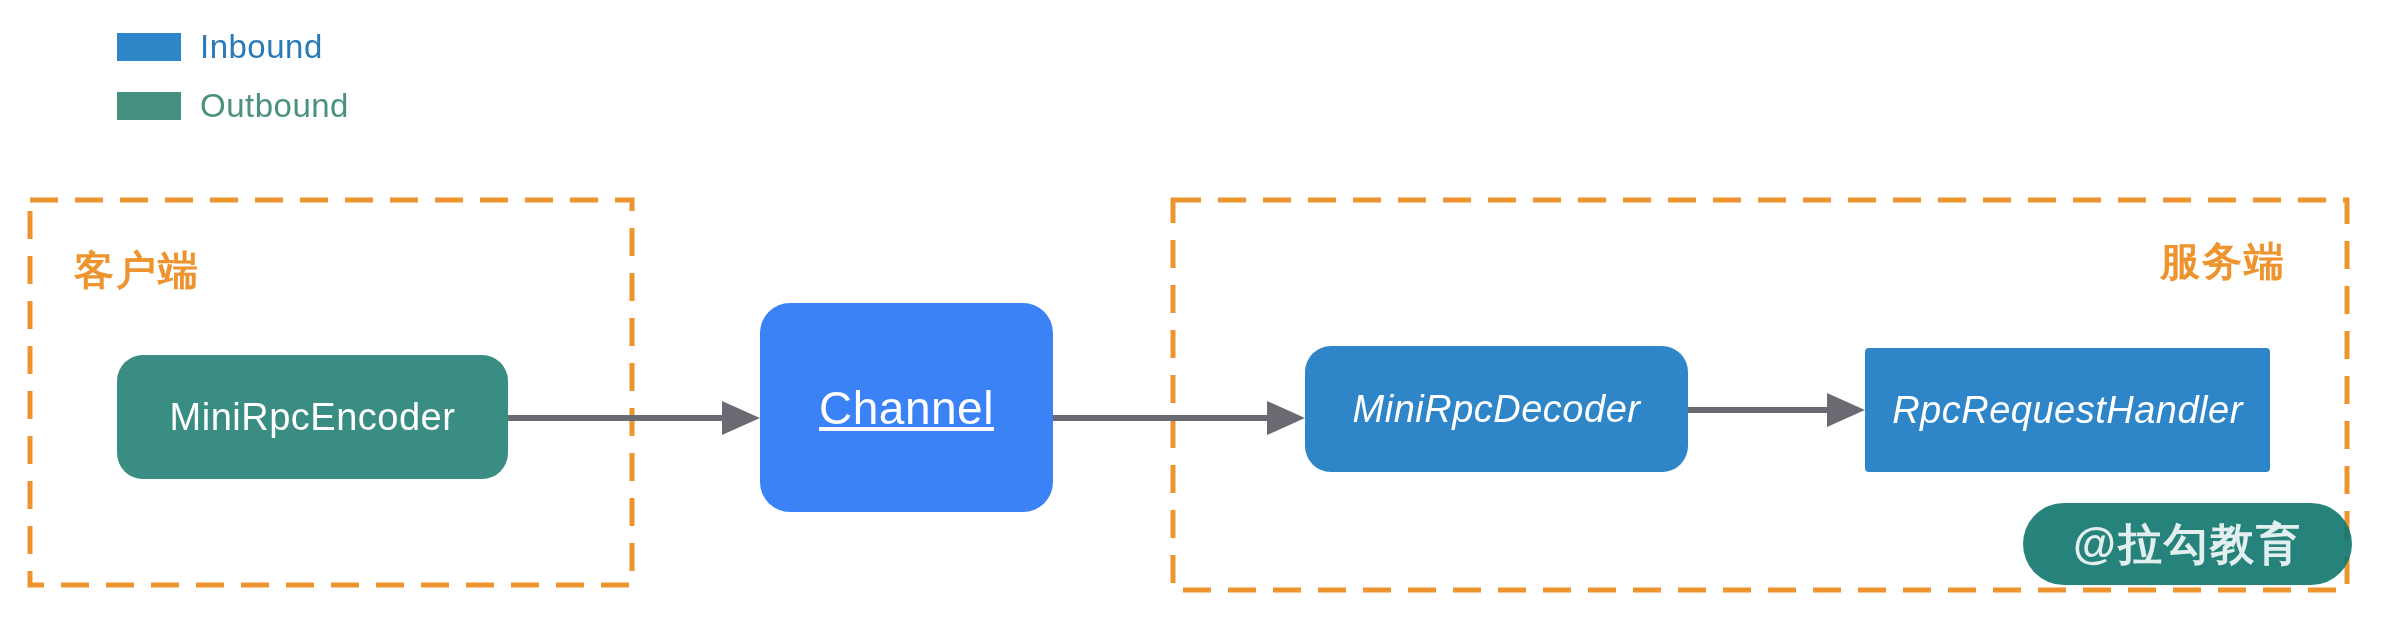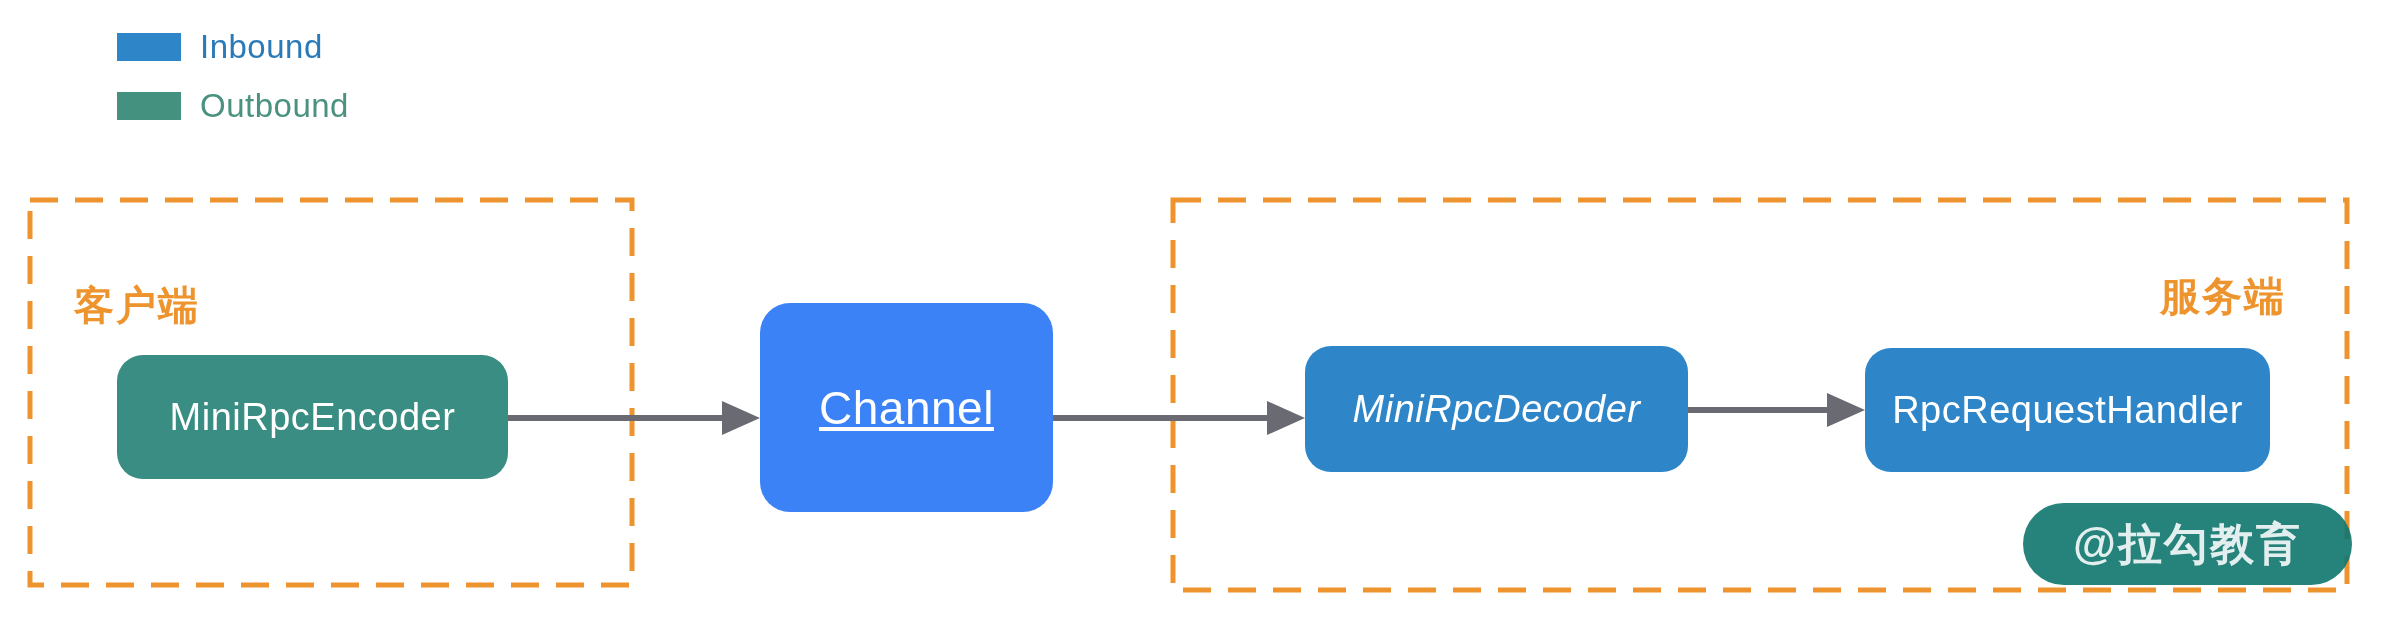--- a/index.html
+++ b/index.html
@@ -46,21 +46,20 @@
     font-size: 33px;
     font-weight: 500;
     letter-spacing: 0.5px;
   }
   
   .group-label {
     position: absolute;
     font-size: 40px;
     font-weight: 700;
     letter-spacing: 2px;
-    margin-top: 35px;
   }
   .group-label.client {
     left: 74px;
     top: 243px;
   }
   .group-label.server {
     left: 2160px;
     top: 234px;
   }
   
@@ -95,21 +94,22 @@
     width: 383px;
     height: 126px;
     border-radius: 26px;
     font-style: italic;
   }
   .node-handler {
     left: 1865px;
     top: 348px;
     width: 405px;
     height: 124px;
-    border-radius: 26px;
+    border-radius: 4px;
+    font-style: italic;
   }
   
   .watermark {
     position: absolute;
     left: 2023px;
     top: 503px;
     width: 329px;
     height: 82px;
     border-radius: 41px;
     display: flex;

